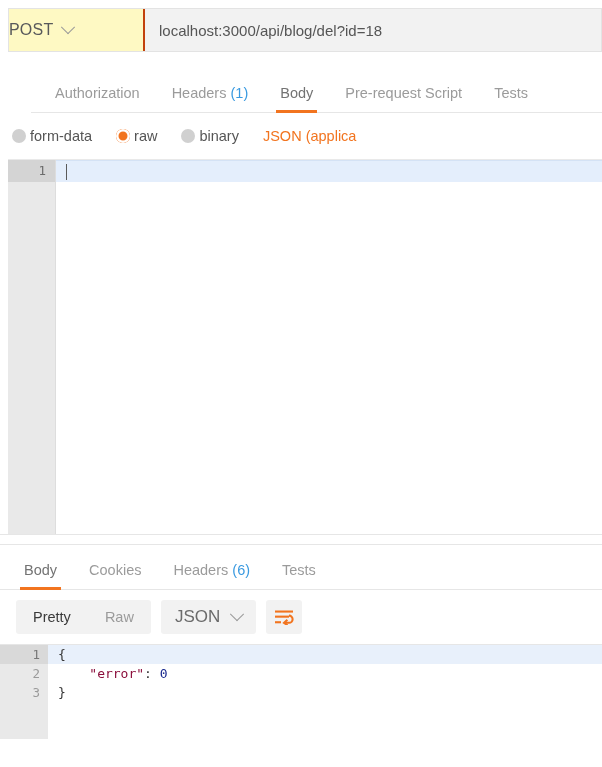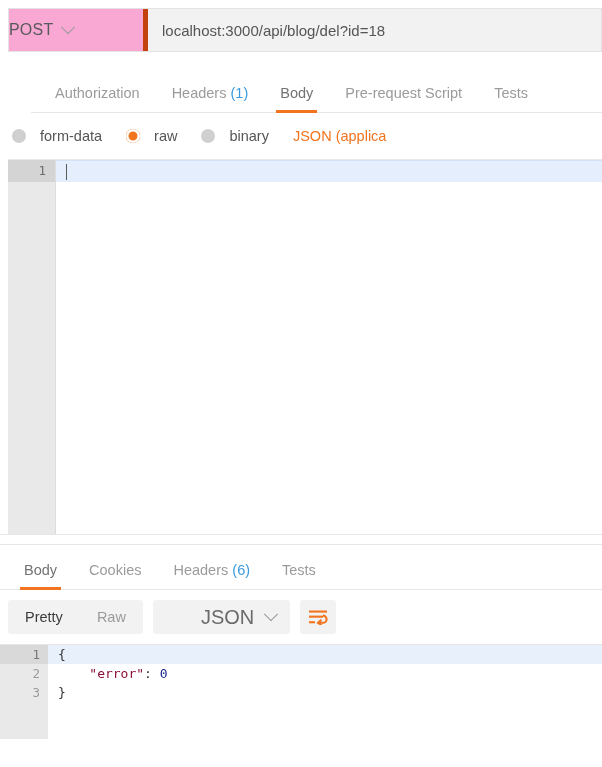--- a/index.html
+++ b/index.html
@@ -25,22 +25,22 @@
     border: 1px solid #e3e3e3;
     background: #f2f2f2;
     box-sizing: border-box;
   }
   .method-box {
     width: 134px;
     display: flex;
     align-items: center;
     justify-content: flex-start;
     gap: 10px;
-    border-right: 5px solid #c2410c;
-    background: #f9a8d4;
+    border-right: 2px solid #c2410c;
+    background: #fef9c3;
     cursor: pointer;
   }
   .method-label {
     font-size: 16px;
     color: #58595b;
     letter-spacing: .2px;
   }
   .chevron {
     display: inline-block;
     width: 9px;
@@ -95,21 +95,21 @@
     display: flex;
     align-items: center;
     height: 46px;
     padding-left: 12px;
     white-space: nowrap;
     overflow: hidden;
   }
   .radio-item {
     display: flex;
     align-items: center;
-    gap: 14px;
+    gap: 4px;
     margin-right: 24px;
     cursor: pointer;
   }
   .radio-dot {
     width: 14px; height: 14px;
     border-radius: 50%;
     background: #d0d0d0;
     flex: none;
   }
   .radio-dot.checked {
@@ -185,21 +185,21 @@
     border-bottom: 1px solid #e6e6e6;
     padding-left: 8px;
   }
 
   
   .res-toolbar {
     display: flex;
     align-items: center;
     gap: 10px;
     height: 54px;
-    padding-left: 8px;
+    padding-left: 16px;
   }
   .seg-group {
     display: flex;
     background: #f2f2f2;
     border-radius: 3px;
     height: 34px;
     align-items: center;
   }
   .seg {
     padding: 0 17px;
@@ -212,21 +212,21 @@
   .format-select {
     display: flex;
     align-items: center;
     gap: 12px;
     background: #f2f2f2;
     border-radius: 3px;
     height: 34px;
     padding: 0 14px;
     cursor: pointer;
   }
-  .format-label { font-size: 20px; color: #6b6b6b; margin-left: 34px; }
+  .format-label { font-size: 17px; color: #6b6b6b; }
   .wrap-btn {
     width: 36px; height: 34px;
     background: #f2f2f2;
     border-radius: 3px;
     display: flex;
     align-items: center;
     justify-content: center;
     cursor: pointer;
   }
 

